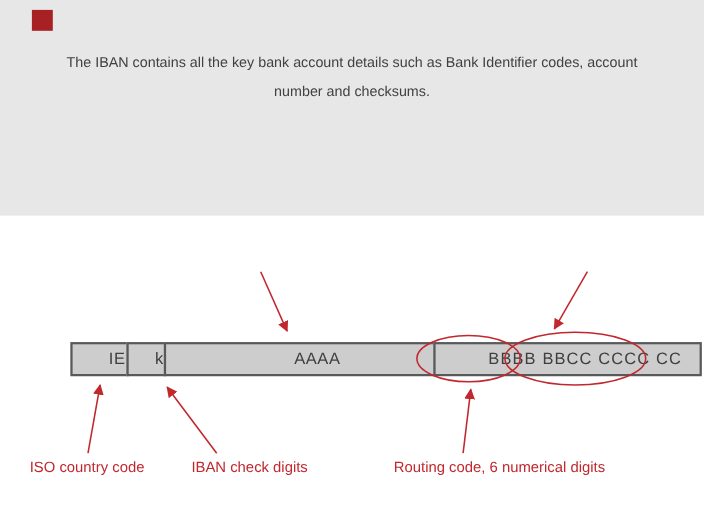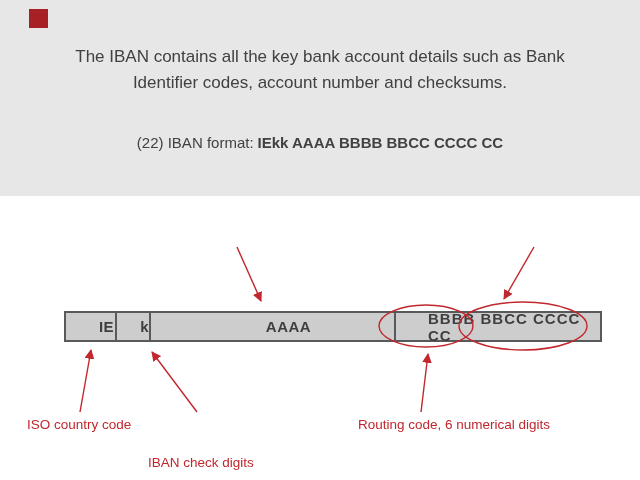--- a/index.html
+++ b/index.html
@@ -16,75 +16,74 @@
     background:#e7e7e7;
   }
   .red-square{
     position:absolute;left:29px;top:9px;width:19px;height:19px;
     background:#a62024;
   }
   .desc{
     position:absolute;left:50%;top:44px;transform:translateX(-50%);
     width:540px;margin:0;
     text-align:center;
-    font-size:17px;line-height:26px;
+    font-size:13px;line-height:26px;
     color:#414042;
   }
   .format{
     position:absolute;left:0;top:134px;width:640px;margin:0;
     text-align:center;
     font-size:15px;color:#414042;
   }
   .format .bold{font-weight:bold;margin-left:4px;}
   
   .lbl{
     position:absolute;
     font-size:13.5px;color:#c1272d;
     white-space:nowrap;z-index:3;
   }
   .lbl-bank{left:18px;top:221px;}
   .lbl-account{left:361px;top:221px;}
   .lbl-iso{left:27px;top:417px;}
-  .lbl-check{left:148px;top:417px;margin-top:38px;}
+  .lbl-check{left:174px;top:417px;}
   .lbl-routing{left:358px;top:417px;text-align:center;}
   
   .bar{
     position:absolute;left:64px;top:311px;height:31px;
     display:flex;z-index:1;
   }
   .seg{
     box-sizing:border-box;
     height:31px;
     background:#cdcdcd;
     border:2px solid #58595b;
     display:flex;align-items:center;justify-content:center;
-    font-size:15px;font-weight:bold;color:#3f3f41;
+    font-size:15px;font-weight:normal;color:#3f3f41;
     letter-spacing:0.5px;
     padding-left:32px;
   }
   .seg + .seg{margin-left:-2px;}
   .seg-ie{width:53px;}
   .seg-kk{width:32px;}
   .seg-aaaa{width:247px;}
-  .seg-rest{width:208px;letter-spacing:1px;}
+  .seg-rest{width:244px;letter-spacing:1px;}
   
   .overlay{
     position:absolute;left:0;top:0;width:640px;height:480px;
     z-index:2;pointer-events:none;
   }
 </style>
 </head>
 <body>
 
 <div class="canvas">
 
   <div class="header">
     <div class="red-square"></div>
     <p class="desc">The IBAN contains all the key bank account details such as Bank Identifier codes, account number and checksums.</p>
-    <p class="format"><span>(22) IBAN format:</span><span class="bold">IEkk AAAA BBBB BBCC CCCC CC</span></p>
   </div>
 
   <div class="lbl lbl-iso">ISO country code</div>
   <div class="lbl lbl-check">IBAN check digits</div>
   <div class="lbl lbl-routing">Routing code, 6 numerical digits</div>
 
   <div class="bar">
     <div class="seg seg-ie">IE</div>
     <div class="seg seg-kk">kk</div>
     <div class="seg seg-aaaa">AAAA</div>

